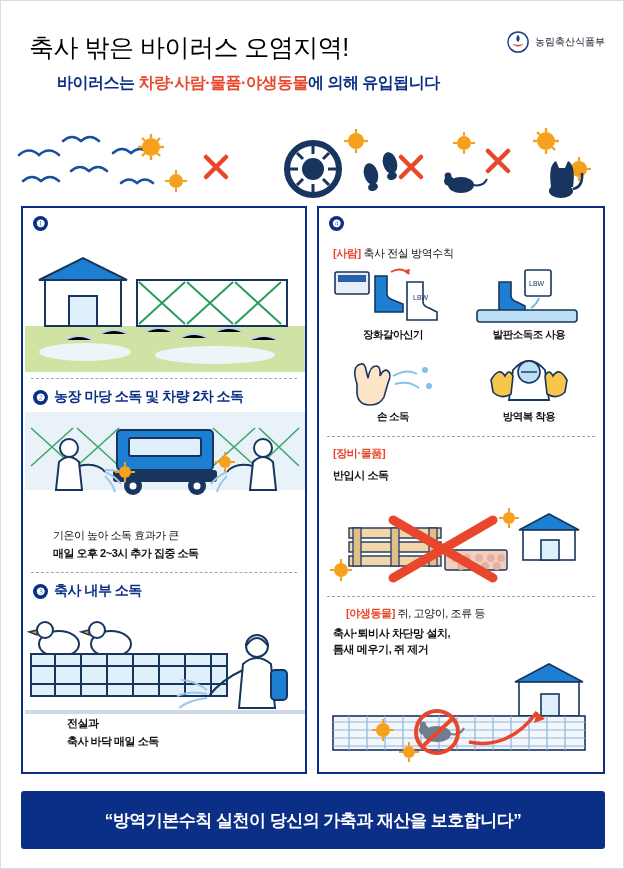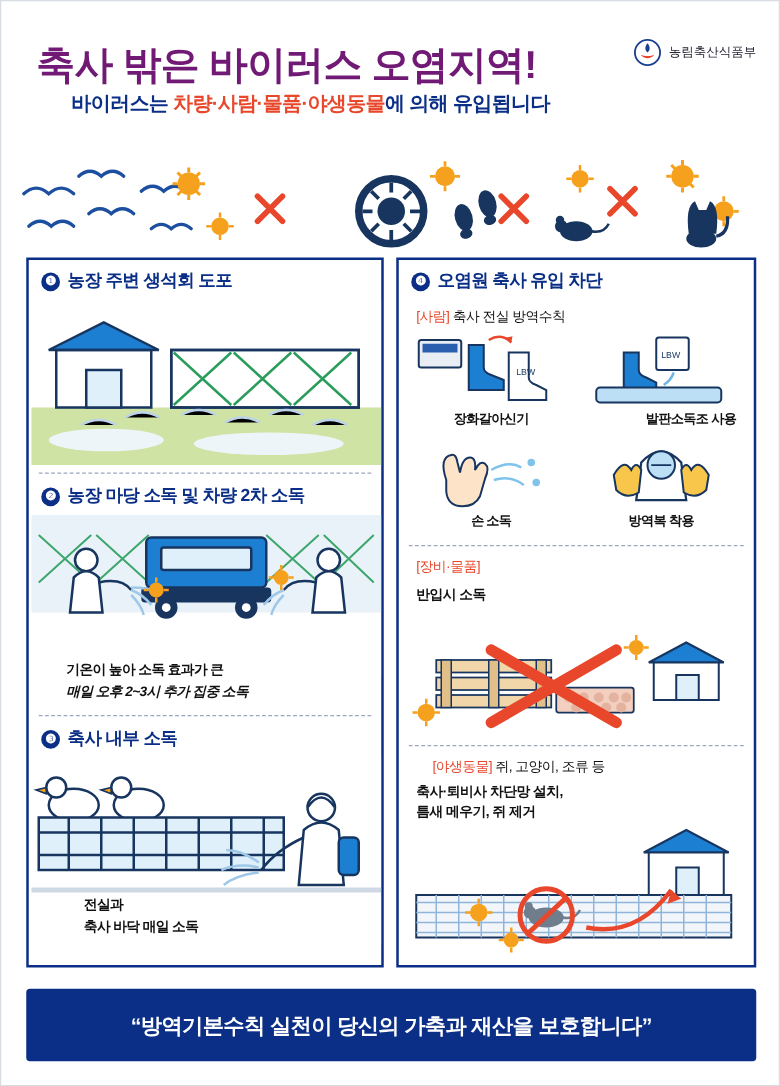--- a/index.html
+++ b/index.html
@@ -14,21 +14,21 @@
   .page {
     position:absolute; inset:0;
     background:#ffffff;
     border: 1px solid #d8dde3;
   }
 
   
   .header { position:absolute; left:0; top:0; width:624px; height:118px; }
   .title1 {
     position:absolute; left:28px; top:30px;
-    font-size:31px; font-weight:bold; color:#701a75; letter-spacing:-0.5px;
+    font-size:25px; font-weight:normal; color:#000000; letter-spacing:-0.5px;
     white-space:nowrap;
   }
   .title2 {
     position:absolute; left:28px; top:72px;
     font-size:16px; font-weight:bold; color:#0b2f86; letter-spacing:-0.5px;
     white-space:nowrap;
     margin-left:28px;
   }
   .title2 .hl { color:#e8472b; }
   .ministry { position:absolute; right:20px; top:30px; display:flex; align-items:center; gap:6px; }
@@ -55,25 +55,25 @@
   }
   .numdot {
     width:15px; height:15px; border-radius:50%;
     background:#0b2f86; color:#fff; font-size:10px;
     display:inline-flex; align-items:center; justify-content:center;
     flex:0 0 auto; font-weight:bold;
   }
 
   .divider { position:absolute; left:8px; width:calc(100% - 16px); border-top:1px dashed #9aa6bd; }
 
-  .sub-tag { color:#e8472b; font-weight:normal; }
+  .sub-tag { color:#e8472b; font-weight:bold; }
   .sub-line { font-size:11px; color:#111; letter-spacing:-0.4px; }
 
   .cap { font-size:10.5px; color:#111; text-align:center; letter-spacing:-0.5px; font-weight:bold;}
-  .note { font-size:11px; color:#111; letter-spacing:-0.5px;font-weight:bold; }
+  .note { font-size:11px; color:#111; letter-spacing:-0.5px; }
 
   
   .footer {
     position:absolute; left:20px; top:790px; width:584px; height:58px;
     background:#0b2f86; border-radius:3px;
     display:flex; align-items:center; justify-content:center;
   }
   .footer span {
     color:#ffffff; font-size:17px; font-weight:bold; letter-spacing:-0.5px;
   }
@@ -218,21 +218,20 @@
       </g>
     </svg>
   </div>
 
   <div class="main">
 
     <div class="panel left">
 
       <div class="abs sec-title" style="left:10px; top:8px;">
         <span class="numdot">❶</span>
-        <span>농장 주변 생석회 도포</span>
       </div>
 
       <div class="abs" style="left:2px; top:32px;">
         <svg width="280" height="132" viewBox="0 0 280 132">
           <rect x="0" y="0" width="280" height="132" fill="#ffffff"></rect>
           <rect x="0" y="86" width="280" height="46" fill="#cfe3a4"></rect>
 
           <g>
             <path d="M14 40 L58 18 L102 40 Z" fill="#1d7fd1"></path>
             <rect x="20" y="40" width="76" height="46" fill="#ffffff" stroke="#17355f" stroke-width="2"></rect>
@@ -324,21 +323,21 @@
                 <path d="M0 -10 V-6"></path>
                 <path d="M0 10 V6"></path>
                 <path d="M-10 0 H-6"></path>
                 <path d="M10 0 H6"></path>
               </g>
           </g>
         </svg>
       </div>
 
       <div class="abs note" style="left:30px; top:320px;">기온이 높아 소독 효과가 큰</div>
-      <div class="abs note" style="left:30px; top:338px; font-weight:bold;font-style:italic;">매일 오후 2~3시 추가 집중 소독</div>
+      <div class="abs note" style="left:30px; top:338px; font-weight:bold;">매일 오후 2~3시 추가 집중 소독</div>
 
       <div class="divider" style="top:364px;"></div>
 
       <div class="abs sec-title" style="left:10px; top:374px;">
         <span class="numdot">❸</span>
         <span>축사 내부 소독</span>
       </div>
 
       <div class="abs" style="left:2px; top:398px;">
         <svg width="280" height="150" viewBox="0 0 280 150">
@@ -390,21 +389,20 @@
       </div>
 
       <div class="abs note" style="left:44px; top:508px; font-weight:bold;">전실과</div>
       <div class="abs note" style="left:44px; top:526px; font-weight:bold;">축사 바닥 매일 소독</div>
     </div>
 
     <div class="panel right">
 
       <div class="abs sec-title" style="left:10px; top:8px;">
         <span class="numdot">❹</span>
-        <span>오염원 축사 유입 차단</span>
       </div>
 
       <div class="abs sub-line" style="left:14px; top:38px;">
         <span class="sub-tag">[사람]</span>
         <span>축사 전실 방역수칙</span>
       </div>
 
       <div class="abs" style="left:14px; top:58px;">
         <svg width="120" height="62" viewBox="0 0 120 62">
           <rect x="2" y="6" width="34" height="22" rx="2" fill="#e9eef5" stroke="#17355f" stroke-width="1.6"></rect>
@@ -420,21 +418,21 @@
 
       <div class="abs" style="left:150px; top:58px;">
         <svg width="120" height="62" viewBox="0 0 120 62">
           <rect x="56" y="4" width="26" height="26" rx="2" fill="#ffffff" stroke="#17355f" stroke-width="1.6"></rect>
           <text x="60" y="20" font-size="7" fill="#17355f" font-family="Liberation Sans, sans-serif">LBW</text>
           <path d="M30 16 h12 v14 q0 4 6 6 l8 4 v6 h-26 z" fill="#1d7fd1" stroke="#17355f" stroke-width="1.6"></path>
           <rect x="8" y="44" width="100" height="12" rx="3" fill="#bddff5" stroke="#17355f" stroke-width="1.6"></rect>
           <path d="M70 32 q-2 6 -8 10" fill="none" stroke="#6fb6e8" stroke-width="2"></path>
         </svg>
       </div>
-      <div class="abs cap" style="left:150px; top:120px; width:120px;text-align:right;">발판소독조 사용</div>
+      <div class="abs cap" style="left:150px; top:120px; width:120px;">발판소독조 사용</div>
 
       <div class="abs" style="left:14px; top:146px;">
         <svg width="120" height="56" viewBox="0 0 120 56">
           <path d="M24 30 q-6 -18 4 -20 q4 -1 5 6 l2 8 q2 -12 8 -12 q5 0 4 10 q4 -8 8 -5 q4 3 0 12 l-4 14 q-4 8 -14 8 q-12 0 -13 -12 z" fill="#fde3c8" stroke="#17355f" stroke-width="1.6"></path>
           <path d="M60 22 q14 -8 24 -2" fill="none" stroke="#7fc3ea" stroke-width="2"></path>
           <path d="M62 30 q14 -4 24 4" fill="none" stroke="#7fc3ea" stroke-width="2"></path>
           <circle cx="92" cy="16" r="3" fill="#7fc3ea"></circle>
           <circle cx="96" cy="32" r="3" fill="#7fc3ea"></circle>
         </svg>
       </div>

